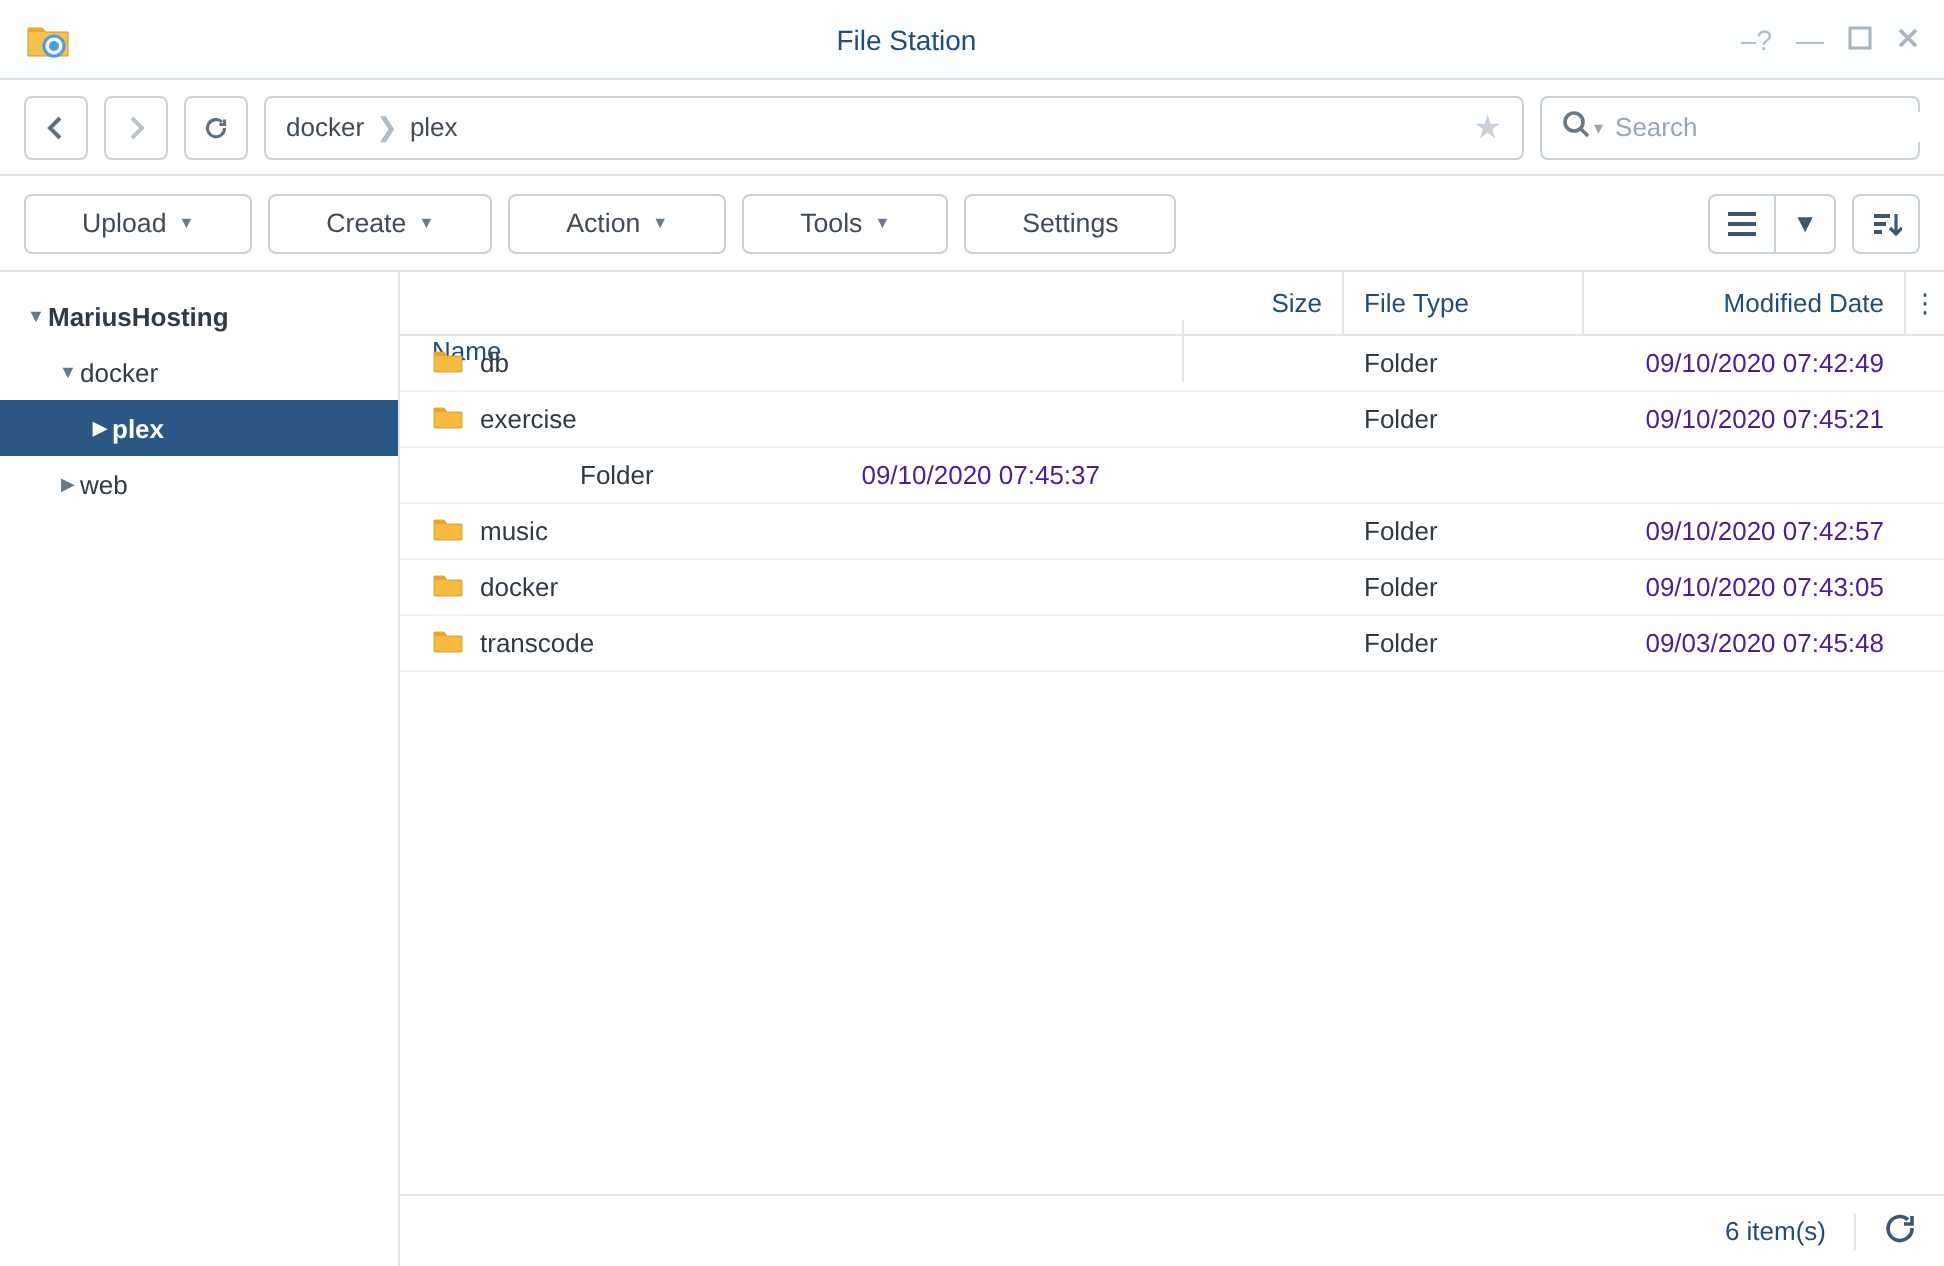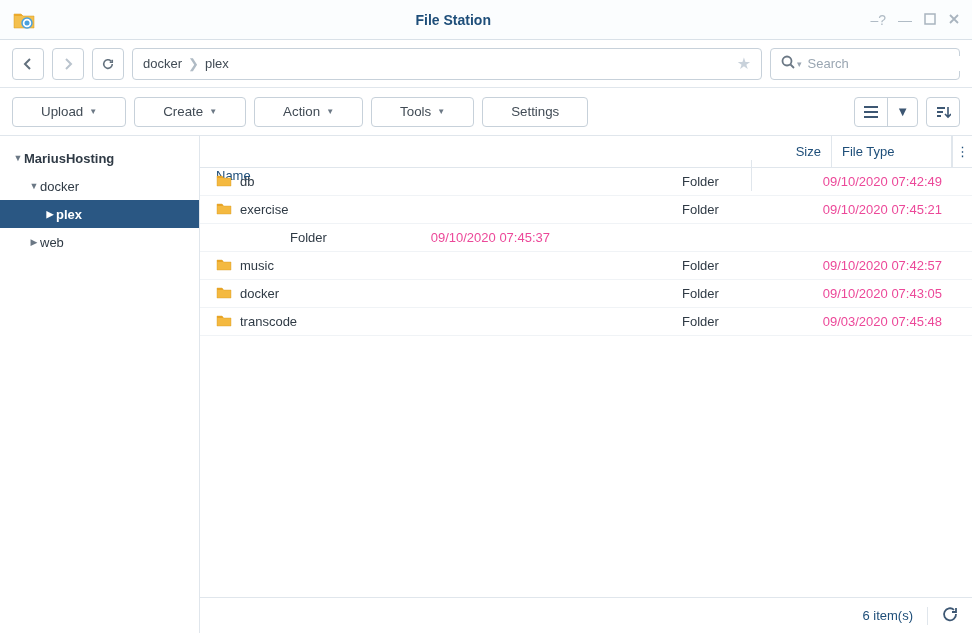--- a/index.html
+++ b/index.html
@@ -1,19 +1,19 @@
 <!DOCTYPE html>
 <html><head>
 <meta charset="utf-8">
 <style>
 * { box-sizing: border-box; margin: 0; padding: 0; }
 body { font-family: -apple-system, "Segoe UI", Arial, sans-serif; font-size: 13px; color: #333; width: 972px; height: 633px; overflow: hidden; background: #fff; }
 
 .titlebar { height: 40px; display: flex; align-items: center; padding: 0 12px; border-bottom: 1px solid #d9e1e8; background: #fbfdfe; }
-.titlebar .title { flex: 1; text-align: center; color: #1e4e79; font-weight: 700; font-size: 14px; }
+.titlebar .title { flex: 1; text-align: center; color: #1e4e79; font-weight: 400; font-size: 14px; }
 .titlebar .controls { display: flex; gap: 12px; color: #b0bbc5; align-items: center; }
 .titlebar .controls span { cursor: pointer; font-size: 14px; }
 .app-icon { width: 24px; height: 24px; position: relative; }
 .app-icon svg { width: 24px; height: 24px; }
 
 .navbar { height: 48px; display: flex; align-items: center; padding: 0 12px; gap: 8px; border-bottom: 1px solid #e0e6ec; }
 .nav-btn { width: 32px; height: 32px; border: 1px solid #c7d1da; border-radius: 4px; background: #fff; display: flex; align-items: center; justify-content: center; color: #62707d; cursor: pointer; }
 .nav-btn svg { width: 12px; height: 12px; }
 .path-bar { flex: 1; height: 32px; border: 1px solid #c7d1da; border-radius: 4px; display: flex; align-items: center; padding: 0 10px; color: #414b55; background: #fff; }
 .path-seg { cursor: pointer; }
@@ -48,21 +48,21 @@
 .col-size { width: 80px; text-align: left; padding-right: 10px; border-right: 1px solid #e0e6ec; height: 100%; display: flex; align-items: center; justify-content: flex-end; cursor: pointer; }
 .col-type { width: 120px; padding-left: 10px; border-right: 1px solid #e0e6ec; height: 100%; display: flex; align-items: center; cursor: pointer; }
 .col-mod { width: 160px; text-align: right; padding-right: 10px; height: 100%; display: flex; align-items: center; justify-content: flex-end; cursor: pointer; }
 .col-menu { width: 20px; text-align: center; color: #1e4e79; cursor: pointer; border-left: 1px solid #e0e6ec; height: 100%; display: flex; align-items: center; justify-content: center; }
 
 .rows { flex: 1; overflow: auto; }
 .row { display: flex; height: 28px; align-items: center; border-bottom: 1px solid #f0f3f6; cursor: pointer; }
 .row .c-name { flex: 1; padding-left: 16px; display: flex; align-items: center; gap: 8px; color: #2f3a45; }
 .row .c-size { width: 80px; text-align: right; padding-right: 10px; }
 .row .c-type { width: 120px; padding-left: 10px; color: #2f3a45; }
-.row .c-mod { width: 160px; text-align: right; padding-right: 10px; color: #ec4899; }
+.row .c-mod { width: 160px; text-align: right; padding-right: 10px; color: #4c1d95; }
 .row .c-menu { width: 20px; }
 .folder-icon { width: 16px; height: 14px; }
 
 .statusbar { height: 36px; border-top: 1px solid #e0e6ec; display: flex; align-items: center; justify-content: flex-end; padding: 0 14px; gap: 14px; color: #1e4e79; }
 .statusbar .divider { width: 1px; height: 18px; background: #e0e6ec; }
 .statusbar .refresh { color: #3d5773; cursor: pointer; }
 </style>
 </head>
 <body>
 
@@ -180,20 +180,21 @@
         <span class="arrow">▶</span>
         <span>web</span>
       </div>
   </div>
 
   <div class="content">
     <div class="headers">
       <div class="col-name">Name</div>
       <div class="col-size">Size</div>
       <div class="col-type">File Type</div>
+      <div class="col-mod">Modified Date</div>
       <div class="col-menu">⋮</div>
     </div>
     <div class="rows" id="rows">
         <div class="row">
           <div class="c-name">
             <span><svg class="folder-icon" viewBox="0 0 16 14">
                 <path d="M1 3 L1 13 L15 13 L15 5 L7.5 5 L6 3 Z" fill="#f4b940" stroke="#d6991f" stroke-width="0.4"></path>
                 <path d="M1 3 L6 3 L7.5 5 L1 5 Z" fill="#e8a426"></path>
               </svg></span>
             <span>db</span>

